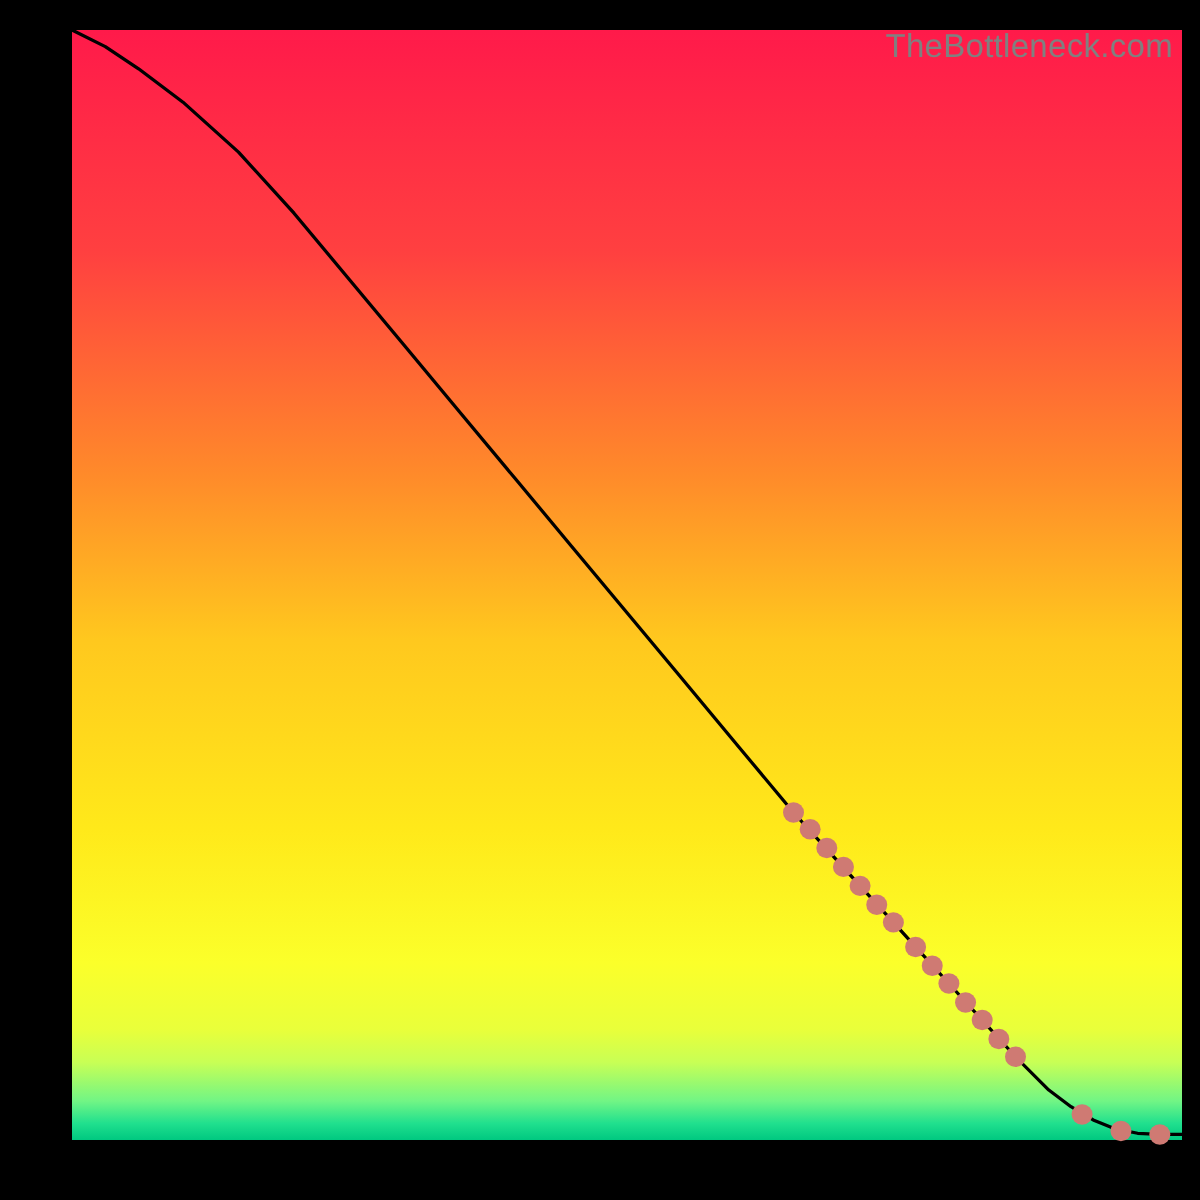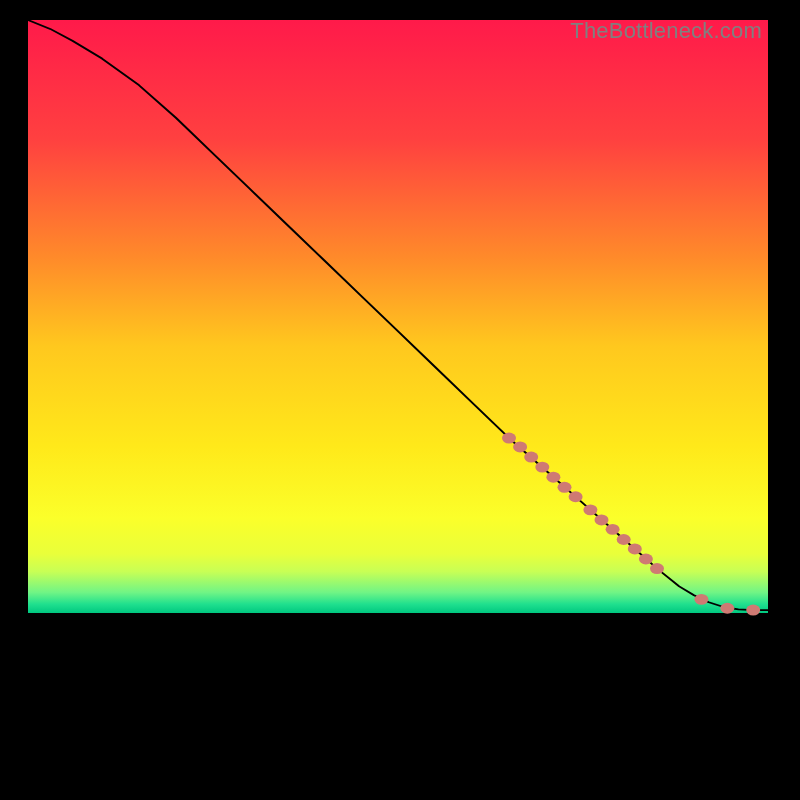--- a/index.html
+++ b/index.html
@@ -12,24 +12,24 @@
     font-family: Arial, Helvetica, sans-serif;
   }
   .stage {
     position: relative;
     width: 800px;
     height: 800px;
     background: #000000;
   }
   .plot-area {
     position: absolute;
-    left: 28px;
+    left: 48px;
     top: 20px;
     width: 740px;
-    height: 593px;
+    height: 740px;
   }
   .gradient-bg {
     position: absolute;
     left: 0;
     top: 0;
     width: 100%;
     height: 100%;
   }
   .watermark {
     position: absolute;

